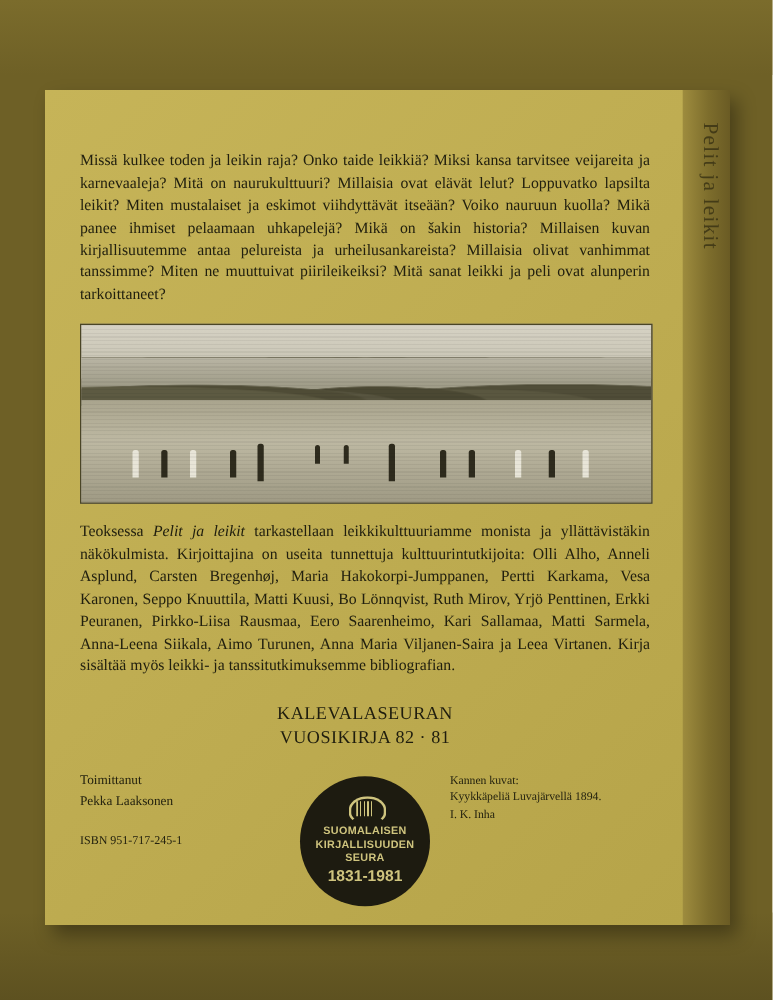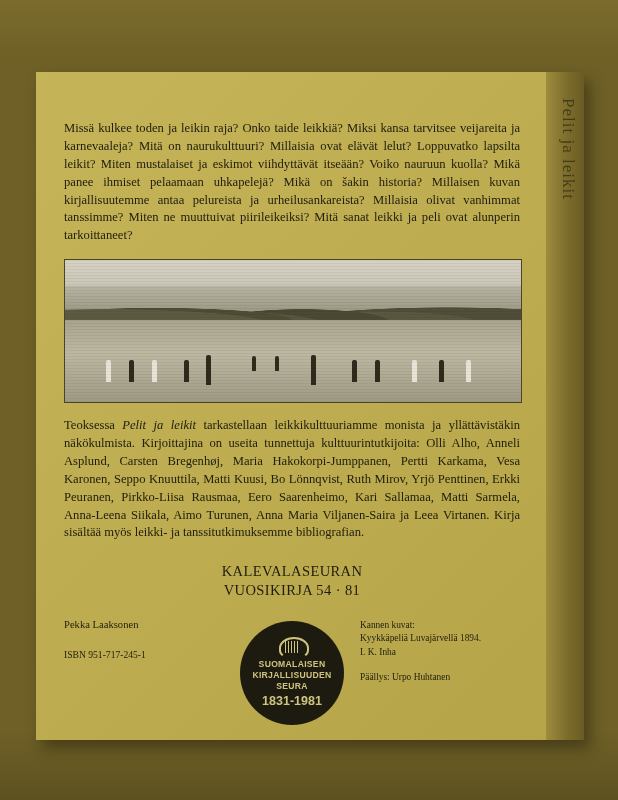--- a/index.html
+++ b/index.html
@@ -220,44 +220,44 @@
           <div class="fig light" style="left:88%;"></div>
           <div class="grain"></div>
         </div>
 
         <div class="blurb2">
           <span>Teoksessa </span><em>Pelit ja leikit</em><span> tarkastellaan leikkikulttuuriamme monista ja yllättävistäkin näkökulmista. Kirjoittajina on useita tunnettuja kulttuurintutkijoita: Olli Alho, Anneli Asplund, Carsten Bregenhøj, Maria Hakokorpi-Jumppanen, Pertti Karkama, Vesa Karonen, Seppo Knuuttila, Matti Kuusi, Bo Lönnqvist, Ruth Mirov, Yrjö Penttinen, Erkki Peuranen, Pirkko-Liisa Rausmaa, Eero Saarenheimo, Kari Sallamaa, Matti Sarmela, Anna-Leena Siikala, Aimo Turunen, Anna Maria Viljanen-Saira ja Leea Virtanen. Kirja sisältää myös leikki- ja tanssitutkimuksemme bibliografian.</span>
         </div>
 
         <div class="series">
           <div>KALEVALASEURAN</div>
-          <div>VUOSIKIRJA 54 · 81</div>
+          <div>VUOSIKIRJA 82 · 81</div>
         </div>
 
         <div class="footer">
 
           <div class="foot-left">
+            <div class="lbl">Toimittanut</div>
             <div>Pekka Laaksonen</div>
             <div class="isbn">ISBN 951-717-245-1</div>
           </div>
 
           <div class="seal">
             <div class="seal-lyre"></div>
             <span class="l">SUOMALAISEN</span>
             <span class="l">KIRJALLISUUDEN</span>
             <span class="l">SEURA</span>
             <span class="yr">1831-1981</span>
           </div>
 
           <div class="foot-right">
             <div>Kannen kuvat:</div>
             <div>Kyykkäpeliä Luvajärvellä 1894.</div>
             <div>I. K. Inha</div>
             <div class="gap"></div>
-            <div>Päällys: Urpo Huhtanen</div>
           </div>
 
         </div>
 
       </div>
     </div>
   </div>
 </div>
 
 </body></html>

